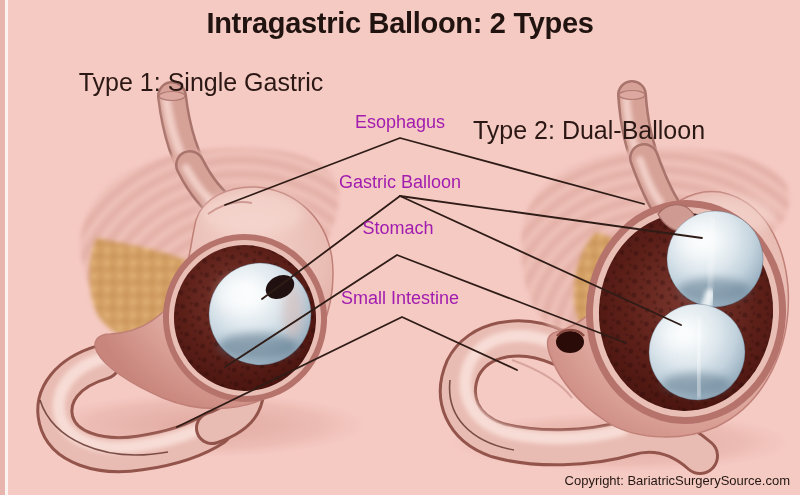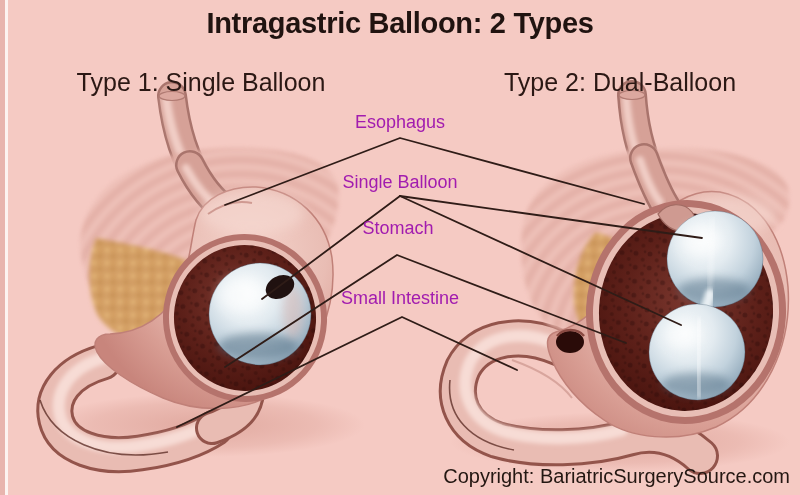--- a/index.html
+++ b/index.html
@@ -9,27 +9,27 @@
     font-family:"Liberation Sans",sans-serif;
     color:#241712;
   }
   .edge-strip{position:absolute;left:0;top:0;width:5px;height:495px;background:#e8b5ae;}
   .edge-line{position:absolute;left:5px;top:0;width:3px;height:495px;background:#fdf4f1;}
   svg.canvas{position:absolute;left:0;top:0;width:800px;height:495px;}
   .lbl{position:absolute;transform:translateX(-50%);white-space:nowrap;}
   .title{top:7px;left:400px;font-size:29px;font-weight:700;letter-spacing:-0.3px;color:#201310;}
   .heading{top:68px;font-size:25px;font-weight:400;color:#2b1814;}
   .h1pos{left:201px;}
-  .h2pos{left:620px;}
+  .h2pos{left:589px;margin-top:48px;}
   .anat{font-size:18px;font-weight:400;color:#a21caf;}
   .lab-esophagus{top:112px;left:400px;}
   .lab-gastric{top:172px;left:400px;}
   .lab-stomach{top:218px;left:398px;}
   .lab-smallint{top:288px;left:400px;}
-  .copyright{position:absolute;right:10px;bottom:7px;font-size:20px;color:#241712;transform:none;}
+  .copyright{position:absolute;right:10px;bottom:7px;font-size:13px;color:#241712;transform:none;}
 </style>
 </head>
 <body>
 
 <div class="stage">
   <div class="edge-strip"></div>
   <div class="edge-line"></div>
 
   <svg class="canvas" viewBox="0 0 800 495">
     <defs>
@@ -222,22 +222,22 @@
       <path d="M 225,205 L 400,138 L 644,204"></path>
       <path d="M 400,196 L 262,299"></path>
       <path d="M 400,196 L 702,238"></path>
       <path d="M 400,196 L 681,325"></path>
       <path d="M 225,367 L 397,255 L 626,343"></path>
       <path d="M 177,427 L 402,317 L 517,370"></path>
     </g>
   </svg>
 
   <div class="lbl title">Intragastric Balloon: 2 Types</div>
-  <div class="lbl heading h1pos">Type 1: Single Balloon</div>
+  <div class="lbl heading h1pos">Type 1: Single Gastric</div>
   <div class="lbl heading h2pos">Type 2: Dual-Balloon</div>
 
   <div class="lbl anat lab-esophagus">Esophagus</div>
-  <div class="lbl anat lab-gastric">Single Balloon</div>
+  <div class="lbl anat lab-gastric">Gastric Balloon</div>
   <div class="lbl anat lab-stomach">Stomach</div>
   <div class="lbl anat lab-smallint">Small Intestine</div>
 
   <div class="copyright">Copyright: BariatricSurgerySource.com</div>
 </div>
 
 </body></html>

